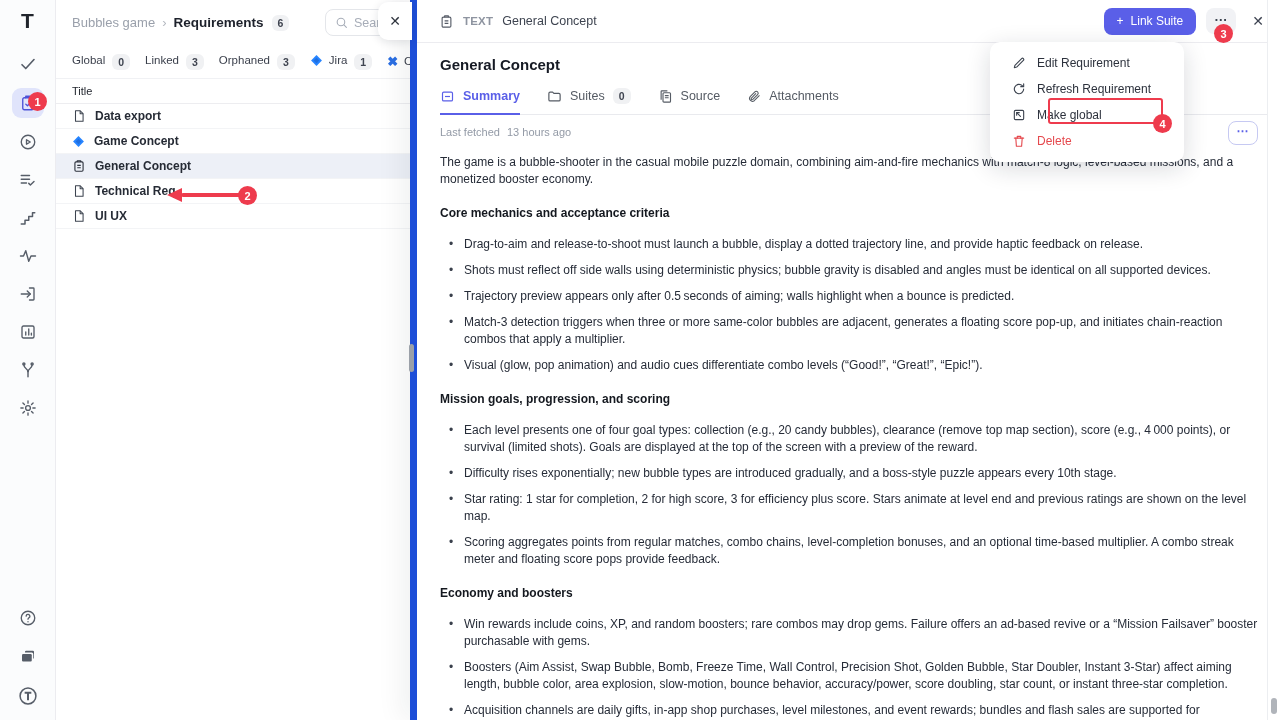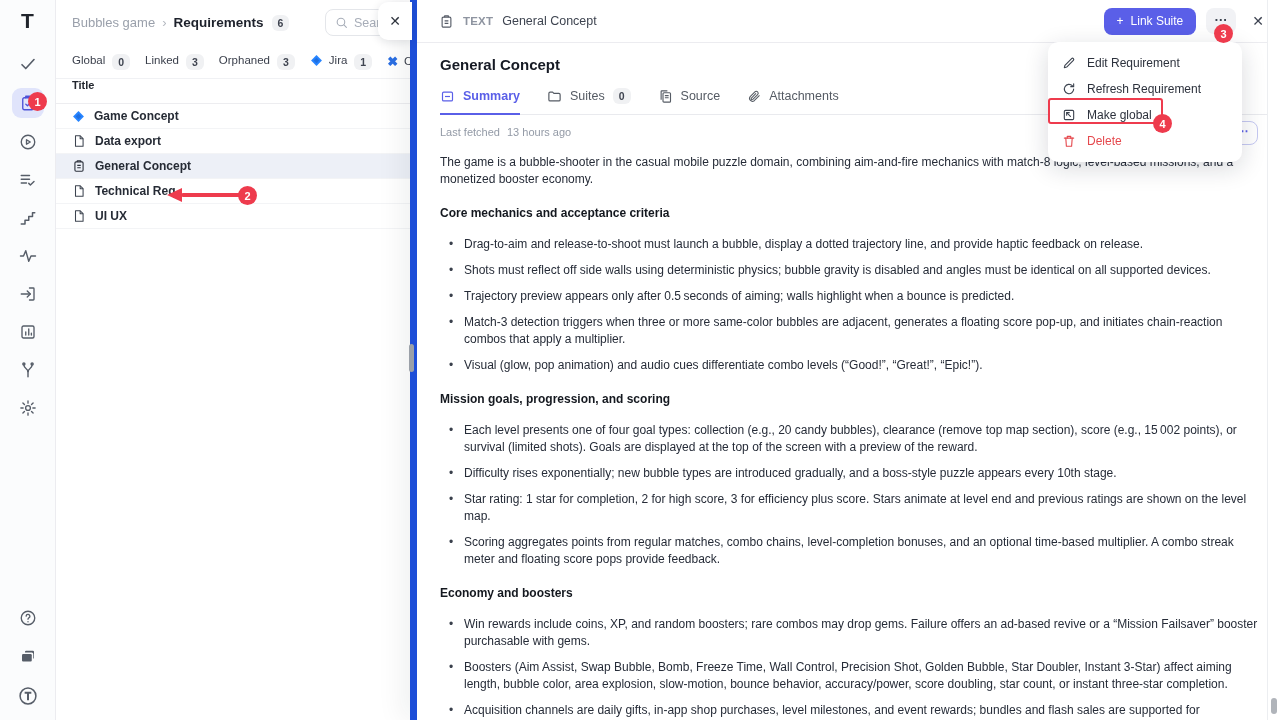--- a/index.html
+++ b/index.html
@@ -34,22 +34,22 @@
   .badge { background:#f0f1f3; color:#3f4450; font-size:10.5px; font-weight:600;
     border-radius:6px; padding:2px 6px; margin-left:8px; }
   .search { position:absolute; left:269px; top:9px; width:110px; height:27px;
     border:1px solid #e4e6ea; border-radius:8px; background:#fff;
     display:flex; align-items:center; gap:6px; padding:0 9px; color:#a7adb8; font-size:12.5px; }
   .lp-filters { height:33px; display:flex; align-items:center; gap:15px; padding:0 16px; white-space:nowrap; }
   .filter { display:flex; align-items:flex-start; font-size:11.5px; color:#3a3f4b; cursor:pointer; }
   .filter .badge { margin-left:7px; }
   .filter .f-icon { margin-right:6px; display:flex; }
   .x-glyph { color:#2b6fe3; font-weight:900; font-size:13px; line-height:1; }
-  .lp-title-row { height:26px; display:flex; padding:0 16px;
-    border-top:1px solid #f0f1f4; border-bottom:1px solid #ededf0; font-size:11px; font-weight:700; color:#23272f; }
+  .lp-title-row { height:26px; display:flex; align-items:center; padding:0 16px;
+    border-top:1px solid #f0f1f4; border-bottom:1px solid #ededf0; font-size:11px; font-weight:400; color:#23272f; }
   .lp-row { height:25px; display:flex; align-items:center; gap:9px; padding:0 16px;
     border-bottom:1px solid #f3f4f6; font-size:12px; font-weight:600; color:#262b35; cursor:pointer; }
   .lp-row.selected { background:#edf0f7; }
   .list-thumb { position:absolute; left:409px; top:344px; width:5px; height:28px;
     background:#9aa0a8; border-radius:3px; z-index:6; }
 
   
   .detail { position:absolute; left:410px; top:0; width:870px; height:720px; background:#fff;
     border-left:7px solid #1d4ed8; box-shadow:-10px 0 24px rgba(25,28,40,.06); }
   .dp-header { height:43px; display:flex; align-items:center; padding:0 16px 0 22px;
@@ -86,22 +86,22 @@
     border-left:1px solid #eceef1; z-index:8; }
   .scrollcol .thumb { position:absolute; right:3px; bottom:6px; width:6px; height:16px;
     background:#b0b4ba; border-radius:3px; }
 
   
   .ear { position:absolute; left:378px; top:2px; width:34px; height:38px; background:#fff;
     border-radius:10px 0 0 10px; box-shadow:0 2px 10px rgba(20,24,40,.12); z-index:7;
     display:flex; align-items:center; justify-content:center; font-size:14px; color:#2e333d; cursor:pointer; }
 
   
-  .menu { position:absolute; left:1048px; top:42px; width:194px; background:#fff; border-radius:10px;
-    box-shadow:0 6px 24px rgba(20,24,44,.16); padding:8px 0; z-index:20; }
+  .menu { position:absolute; left:990px; top:42px; width:194px; background:#fff; border-radius:10px;
+    box-shadow:0 6px 24px rgba(20,24,44,.16); padding:8px 8px; z-index:20; }
   .menu-item { height:26px; display:flex; align-items:center; gap:11px; padding:0 14px;
     font-size:12px; color:#2c313c; cursor:pointer; }
   .menu-item.danger { color:#e5484d; }
   .row-more { position:absolute; left:1228px; top:121px; width:30px; height:24px;
     border:1px solid #c6c9f2; border-radius:8px; color:#5a5fe8; background:#fff;
     display:flex; align-items:center; justify-content:center; z-index:15; font-size:12px;
     font-weight:700; letter-spacing:1px; cursor:pointer; padding-bottom:4px;}
 
   
   .ann { position:absolute; width:19px; height:19px; border-radius:50%; background:#ee3b4d;
@@ -251,32 +251,32 @@
       <div class="filter">
         <span class="f-icon x-glyph">✖</span>
         <span>C</span>
       </div>
     </div>
     <div class="lp-title-row">
       <span>Title</span>
     </div>
 
     <div class="lp-row">
+      <svg width="14" height="14" viewBox="0 0 24 24" fill="none" stroke="#3c434f" stroke-width="1.8" stroke-linejoin="round">
+          <path d="M6 3h8l5 5v13H6z"></path>
+          <path d="M14 3v5h5"></path>
+        </svg>
+      <span>Data export</span>
+    </div>
+    <div class="lp-row">
       <svg width="13" height="13" viewBox="0 0 24 24">
           <path fill="#2684ff" d="M12 2l10 10-10 10L2 12z"></path>
           <path fill="#1f6fe0" d="M12 7l5 5-5 5-5-5z"></path>
         </svg>
       <span>Game Concept</span>
-    </div>
-    <div class="lp-row">
-      <svg width="14" height="14" viewBox="0 0 24 24" fill="none" stroke="#3c434f" stroke-width="1.8" stroke-linejoin="round">
-          <path d="M6 3h8l5 5v13H6z"></path>
-          <path d="M14 3v5h5"></path>
-        </svg>
-      <span>Data export</span>
     </div>
     <div class="lp-row selected">
       <svg width="14" height="14" viewBox="0 0 24 24" fill="none" stroke="#2c313c" stroke-width="1.9" stroke-linejoin="round">
           <rect x="5" y="5" width="14" height="16" rx="2"></rect>
           <path d="M9 5V3h6v2"></path>
           <path d="M9 11h6M9 15h6"></path>
         </svg>
       <span>General Concept</span>
     </div>
     <div class="lp-row">
@@ -362,21 +362,21 @@
         <ul>
           <li>Drag-to-aim and release-to-shoot must launch a bubble, display a dotted trajectory line, and provide haptic feedback on release.</li>
           <li>Shots must reflect off side walls using deterministic physics; bubble gravity is disabled and angles must be identical on all supported devices.</li>
           <li>Trajectory preview appears only after 0.5 seconds of aiming; walls highlight when a bounce is predicted.</li>
           <li>Match-3 detection triggers when three or more same-color bubbles are adjacent, generates a floating score pop-up, and initiates chain-reaction combos that apply a multiplier.</li>
           <li>Visual (glow, pop animation) and audio cues differentiate combo levels (“Good!”, “Great!”, “Epic!”).</li>
         </ul>
 
         <h3>Mission goals, progression, and scoring</h3>
         <ul>
-          <li>Each level presents one of four goal types: collection (e.g., 20 candy bubbles), clearance (remove top map section), score (e.g., 15 002 points), or survival (limited shots). Goals are displayed at the top of the screen with a preview of the reward.</li>
+          <li>Each level presents one of four goal types: collection (e.g., 20 candy bubbles), clearance (remove top map section), score (e.g., 4 000 points), or survival (limited shots). Goals are displayed at the top of the screen with a preview of the reward.</li>
           <li>Difficulty rises exponentially; new bubble types are introduced gradually, and a boss-style puzzle appears every 10th stage.</li>
           <li>Star rating: 1 star for completion, 2 for high score, 3 for efficiency plus score. Stars animate at level end and previous ratings are shown on the level map.</li>
           <li>Scoring aggregates points from regular matches, combo chains, level-completion bonuses, and an optional time-based multiplier. A combo streak meter and floating score pops provide feedback.</li>
         </ul>
 
         <h3>Economy and boosters</h3>
         <ul>
           <li>Win rewards include coins, XP, and random boosters; rare combos may drop gems. Failure offers an ad-based revive or a “Mission Failsaver” booster purchasable with gems.</li>
           <li>Boosters (Aim Assist, Swap Bubble, Bomb, Freeze Time, Wall Control, Precision Shot, Golden Bubble, Star Doubler, Instant 3-Star) affect aiming length, bubble color, area explosion, slow-motion, bounce behavior, accuracy/power, score doubling, star count, or instant three-star completion.</li>
           <li>Acquisition channels are daily gifts, in-app shop purchases, level milestones, and event rewards; bundles and flash sales are supported for monetization.</li>

